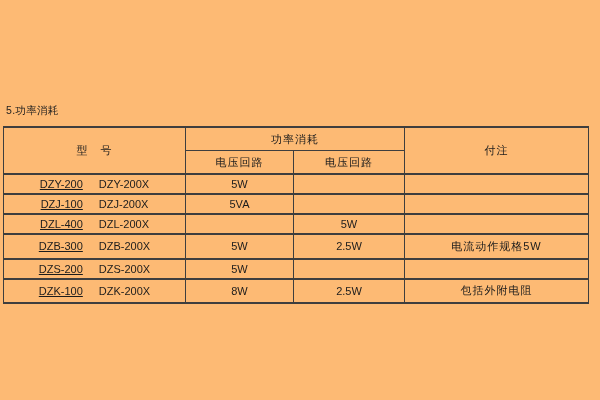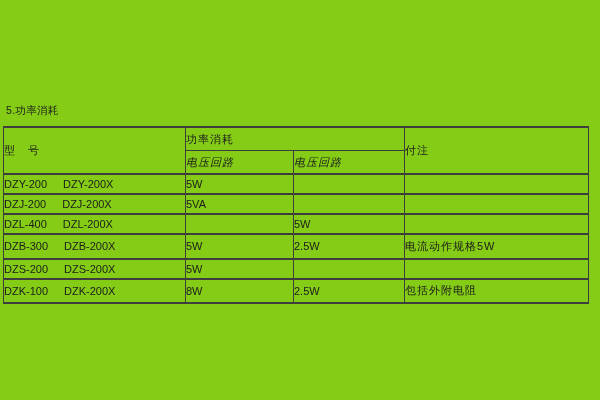--- a/index.html
+++ b/index.html
@@ -4,21 +4,21 @@
 <style>
   html, body {
     margin: 0;
     padding: 0;
     background: #ffffff;
   }
   .page {
     position: relative;
     width: 600px;
     height: 400px;
-    background: #84cc16;
+    background: #fdba74;
     overflow: hidden;
     font-family: "Liberation Sans", "DejaVu Sans", sans-serif;
     color: #1e1e1e;
   }
   .doc-title {
     position: absolute;
     left: 6px;
     top: 103px;
     font-size: 10.5px;
     line-height: 14px;
@@ -37,29 +37,30 @@
     color: #1c1c1c;
   }
   .spec-table col.c1 { width: 182px; }
   .spec-table col.c2 { width: 108px; }
   .spec-table col.c3 { width: 111px; }
   .spec-table col.c4 { width: 184px; }
   .spec-table td {
     border: 1px solid #3e3e3e;
     border-top-width: 2px;
     border-bottom-width: 2px;
+    text-align: center;
     vertical-align: middle;
     padding: 0;
     white-space: nowrap;
     overflow: hidden;
   }
   
   .spec-table tr.hrow td.group-h { border-bottom-width: 1px; }
-  .spec-table tr.hrow2 td { border-top-width: 1px; font-style: italic; }
-  .cell-model span.m1 { margin-right: 16px; }
+  .spec-table tr.hrow2 td { border-top-width: 1px; }
+  .cell-model span.m1 { margin-right: 16px; text-decoration: underline; }
   .hanzi { letter-spacing: 1px; }
 </style>
 </head>
 <body>
 
 <div class="page">
 
   <div class="doc-title">5.功率消耗</div>
 
   <table class="spec-table">
@@ -84,21 +85,21 @@
         <td class="cell-model">
           <span class="m1">DZY-200</span><span class="m2">DZY-200X</span>
         </td>
         <td>5W</td>
         <td></td>
         <td></td>
       </tr>
 
       <tr>
         <td class="cell-model">
-          <span class="m1">DZJ-200</span><span class="m2">DZJ-200X</span>
+          <span class="m1">DZJ-100</span><span class="m2">DZJ-200X</span>
         </td>
         <td>5VA</td>
         <td></td>
         <td></td>
       </tr>
 
       <tr>
         <td class="cell-model">
           <span class="m1">DZL-400</span><span class="m2">DZL-200X</span>
         </td>

